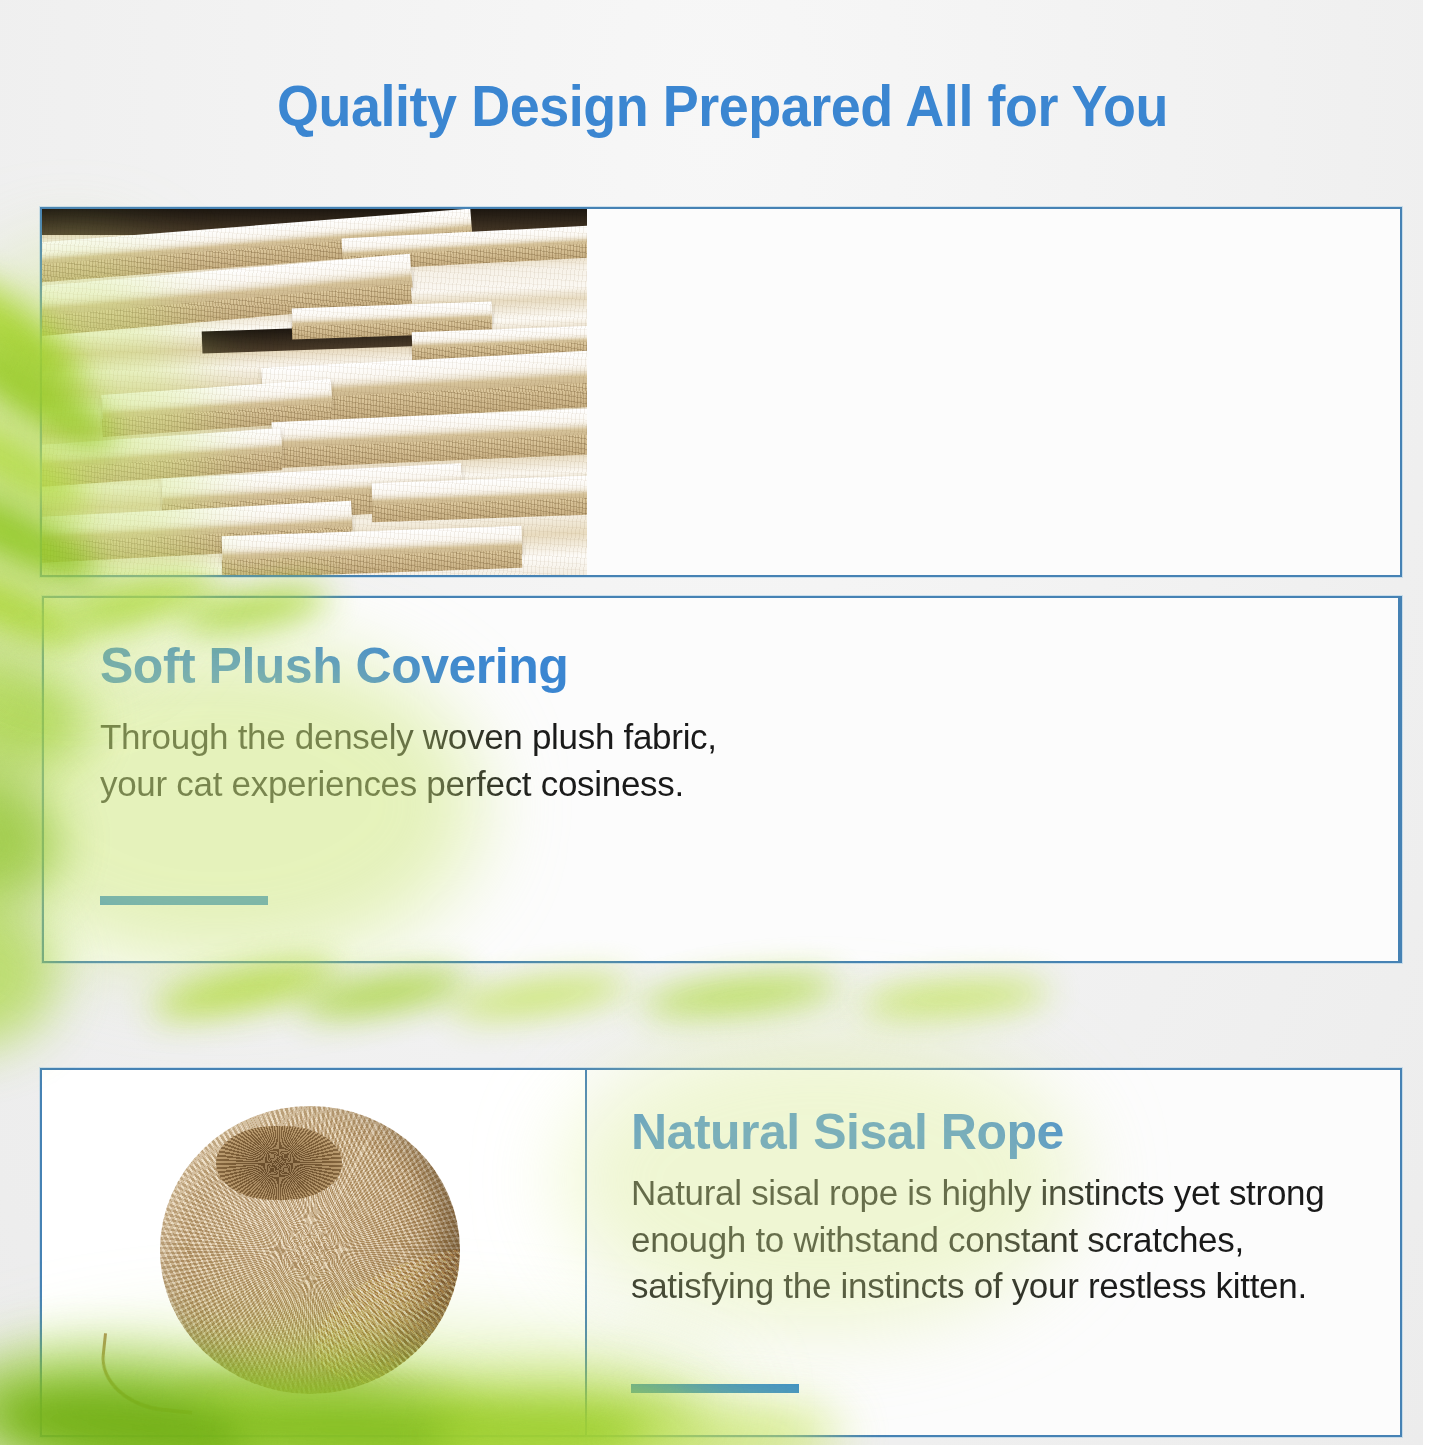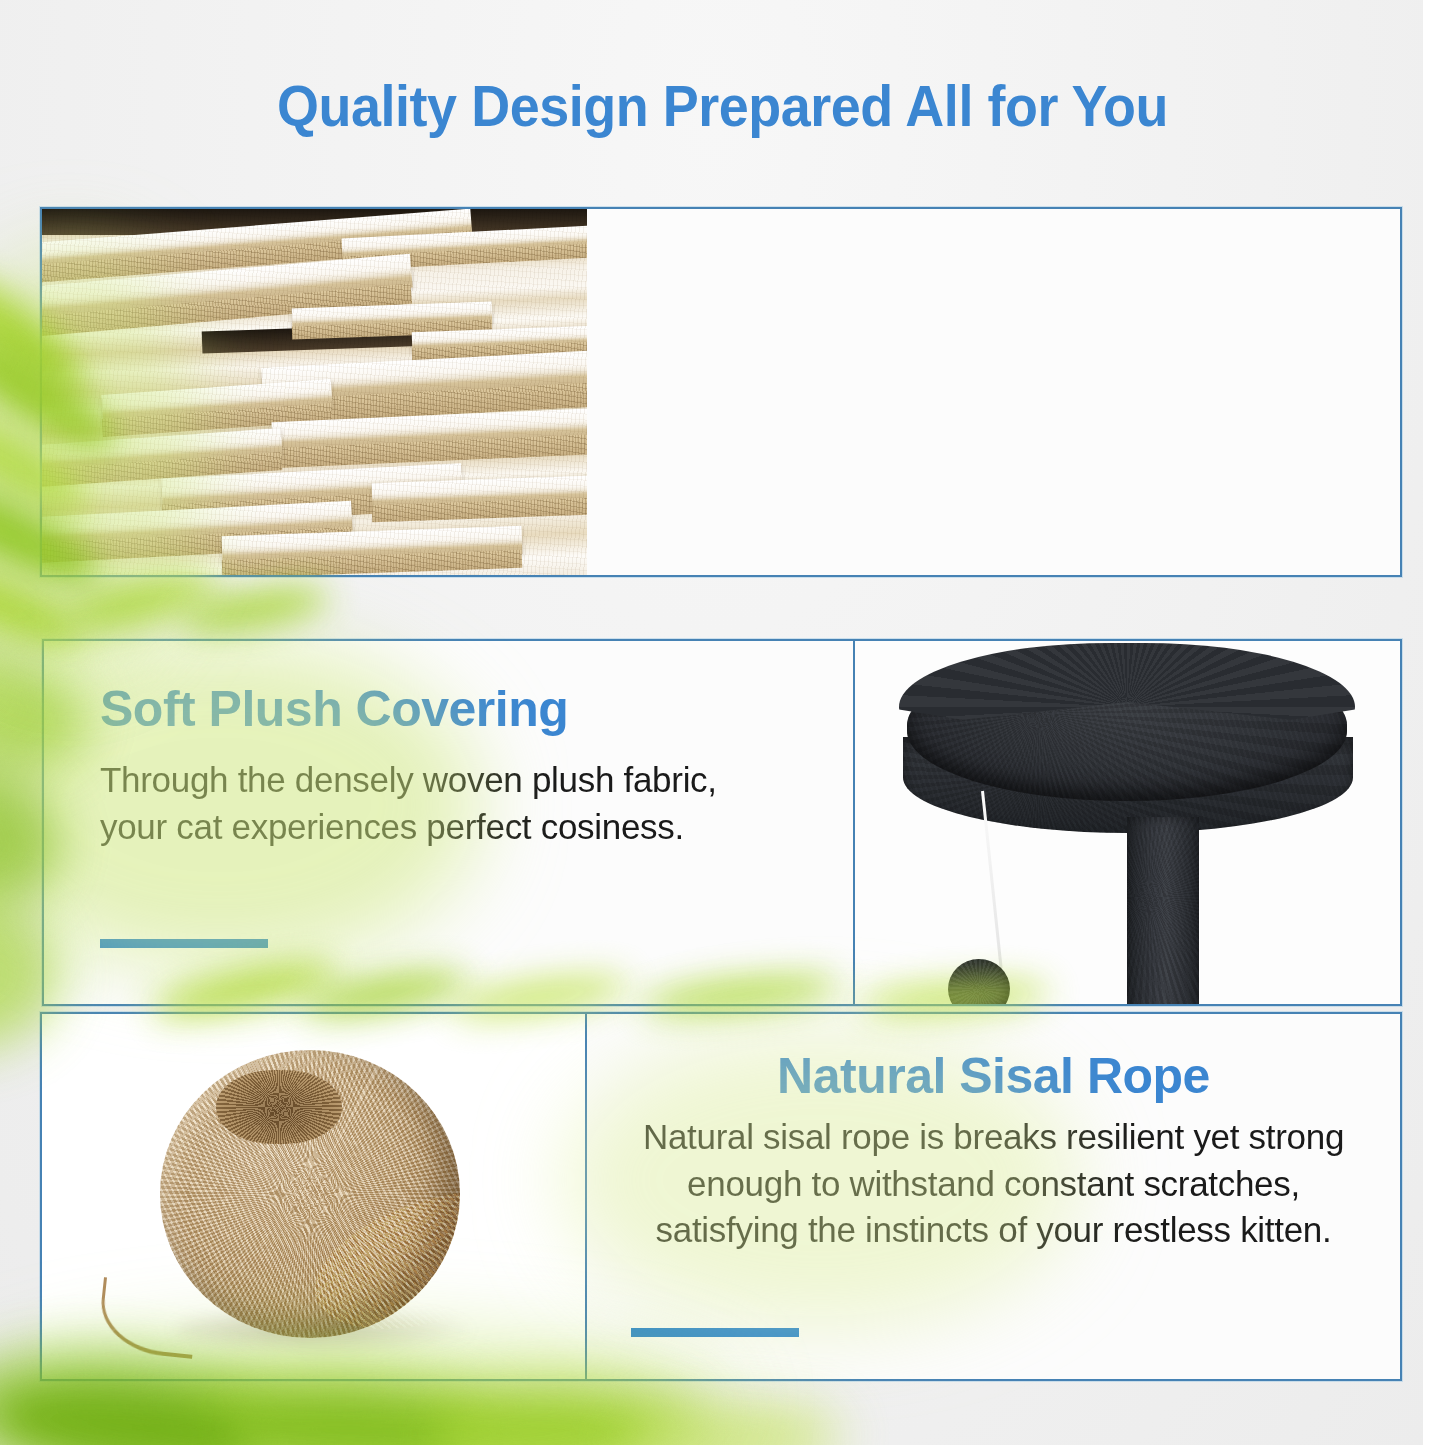--- a/index.html
+++ b/index.html
@@ -37,22 +37,22 @@
   .card {
     position:absolute;
     border:2px solid #4682b4;
     background:#fcfcfc;
     box-shadow:0 0 0 1px rgba(170,205,230,.55);
     display:flex;
     overflow:hidden;
     z-index:20;
   }
   #card1 { left:40px;  top:207px;  width:1362px; height:370px; }
-  #card2 { left:42px;  top:639px;  width:1360px; height:367px; }
-  #card3 { left:40px;  top:1012px; width:1362px; height:369px;text-align:center; }
+  #card2 { left:42px;  top:596px;  width:1360px; height:367px;flex-direction:column; }
+  #card3 { left:40px;  top:1068px; width:1362px; height:369px; }
 
   .cell-img {
     position:relative;
     background:#fefefe;
     overflow:hidden;
     flex:0 0 auto;
   }
   .cell-txt {
     position:relative;
     flex:1 1 auto;
@@ -348,21 +348,21 @@
         <div class="sr-ball">
           <div class="sr-band"></div>
         </div>
         <div class="sr-core"></div>
         <div class="sr-tail"></div>
       </div>
     </div>
 
     <div class="cell-txt">
       <div class="card-title">Natural Sisal Rope</div>
-      <div class="card-body">Natural sisal rope is breaks resilient yet strong enough to withstand constant scratches, satisfying the instincts of your restless kitten.</div>
+      <div class="card-body">Natural sisal rope is highly instincts yet strong enough to withstand constant scratches, satisfying the instincts of your restless kitten.</div>
       <div class="rule"></div>
     </div>
   </div>
 
   <div id="leaves">
 
     <div class="blade" style="left:-90px; top:300px;  width:190px; height:58px;  background:#b6dc3f; transform:rotate(38deg);"></div>
     <div class="blade" style="left:-80px; top:360px;  width:210px; height:56px;  background:#a8d434; transform:rotate(34deg);"></div>
     <div class="blade" style="left:-100px;top:430px;  width:200px; height:52px;  background:#c4e45a; transform:rotate(30deg);"></div>
     <div class="blade" style="left:-110px;top:500px;  width:220px; height:58px;  background:#9fd02e; transform:rotate(26deg);"></div>

